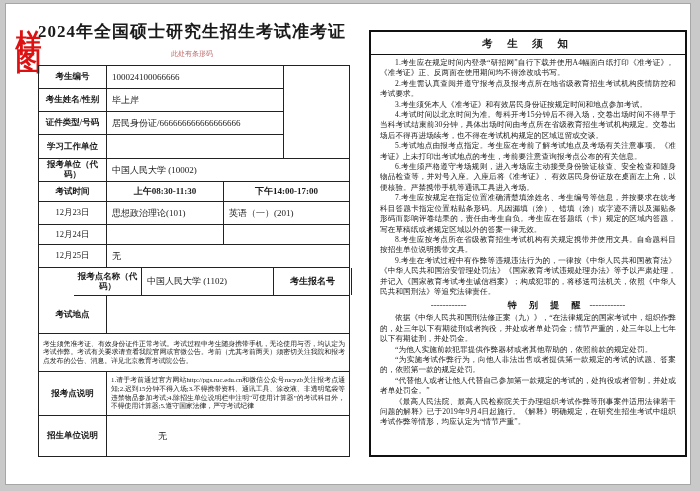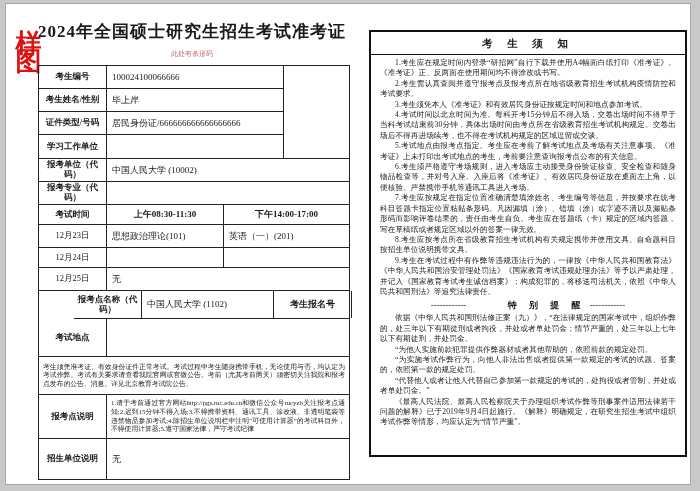--- a/index.html
+++ b/index.html
@@ -38,21 +38,21 @@
   .tlabel{
     flex:0 0 68px;width:68px;display:flex;align-items:center;justify-content:center;
     text-align:center;font-weight:bold;border-right:1px solid #222;
     padding:1px 2px;box-sizing:border-box;font-size:8.5px;
   }
   .tval{flex:1;display:flex;align-items:center;padding:1px 5px;box-sizing:border-box;}
   .rh23{min-height:23px;}
   .rh20{min-height:20px;}
   .rh28{min-height:28px;margin-left:35px;}
   .rh38{min-height:38px;}
-  .rh40{min-height:40px;}
+  .rh40{min-height:40px;gap:46px;}
   .rh44{min-height:44px;}
   .top-block{display:flex;border-bottom:1px solid #222;}
   .top-left{flex:1;display:flex;flex-direction:column;}
   .top-left .trow:last-child{border-bottom:none;gap:26px;}
   .photo-cell{flex:0 0 66px;border-left:1px solid #222;box-sizing:border-box;background:#fff;}
   .cell-c{justify-content:center;text-align:center;font-weight:bold;}
   .sched-am{flex:0 0 117px;box-sizing:border-box;border-right:1px solid #222;}
   .site-val{flex:0 0 132px;box-sizing:border-box;border-right:1px solid #222;}
   .reg-label{flex:0 0 78px;box-sizing:border-box;border-right:1px solid #222;}
   .note-val{
@@ -110,24 +110,20 @@
           <div class="tlabel">学习工作单位</div>
           <div class="tval"></div>
         </div>
       </div>
       <div class="photo-cell"></div>
     </div>
 
     <div class="trow rh23">
       <div class="tlabel">报考单位（代码）</div>
       <div class="tval">中国人民大学 (10002)</div>
-    </div>
-    <div class="trow rh23">
-      <div class="tlabel">报考专业（代码）</div>
-      <div class="tval"></div>
     </div>
 
     <div class="trow rh20">
       <div class="tlabel">考试时间</div>
       <div class="tval sched-am cell-c">上午08:30-11:30</div>
       <div class="tval cell-c">下午14:00-17:00</div>
     </div>
     <div class="trow rh23">
       <div class="tlabel" style="font-weight:normal;">12月23日</div>
       <div class="tval sched-am">思想政治理论(101)</div>

